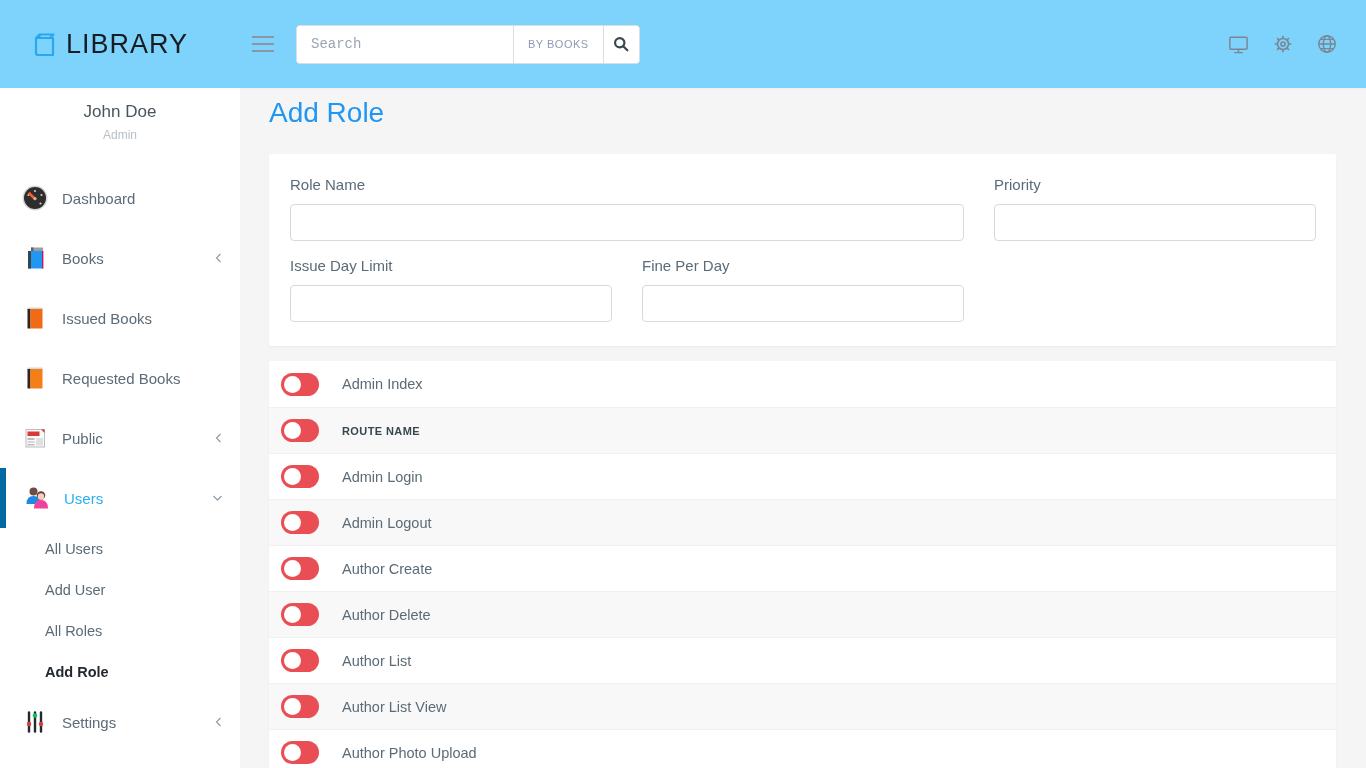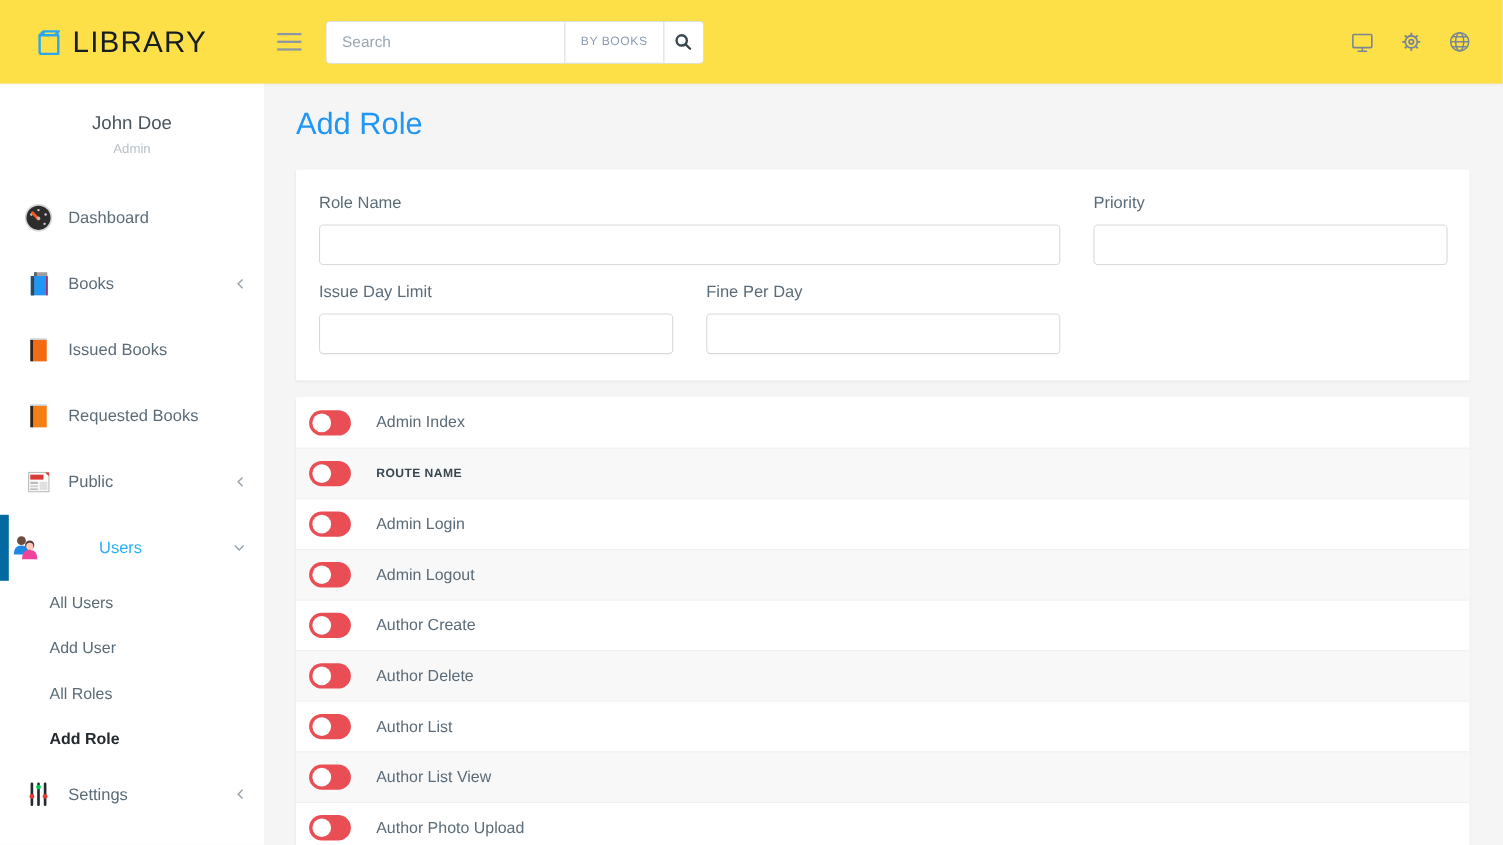--- a/index.html
+++ b/index.html
@@ -1,51 +1,51 @@
 <!DOCTYPE html>
 <html><head>
 <meta charset="utf-8">
 <style>
   * { margin:0; padding:0; box-sizing:border-box; }
   html,body { width:1366px; height:768px; overflow:hidden;
     font-family:"Liberation Sans", sans-serif; background:#f4f5f4; }
 
   
-  .header { position:absolute; left:0; top:0; width:1366px; height:76px;
-    background:#fde047; display:flex; align-items:center; z-index:5;
+  .header { position:absolute; left:0; top:0; width:1366px; height:88px;
+    background:#7dd3fc; display:flex; align-items:center; z-index:5;
     box-shadow:0 1px 2px rgba(0,0,0,0.04); }
   .brand { width:240px; display:flex; align-items:center; padding-left:30px; }
   .brand-text { font-size:27px; letter-spacing:1px; color:#171d22; margin-left:6px; font-weight:500; }
   .hamburger { margin-left:12px; cursor:pointer; display:flex; flex-direction:column; gap:5px; }
   .hamburger span { display:block; width:22px; height:2px; background:#8a96a6; }
   .search-group { margin-left:22px; height:39px; display:flex; align-items:stretch;
     border:1px solid #d9dee3; border-radius:4px; overflow:hidden; background:#fff; }
   .search-input { width:216px; border:none; outline:none; padding:0 14px;
-    font-size:14px; color:#44505b; font-family:Liberation Sans, sans-serif; }
+    font-size:14px; color:#44505b; font-family:Liberation Mono, monospace; }
   .search-input::placeholder { color:#9aa6b2; }
   .search-by { display:flex; align-items:center; padding:0 14px; border-left:1px solid #d9dee3;
     font-size:11px; color:#8c9bb5; letter-spacing:0.5px; cursor:pointer; white-space:nowrap; }
   .search-btn { display:flex; align-items:center; justify-content:center; width:36px;
     border:none; border-left:1px solid #d9dee3; background:#fff; cursor:pointer; }
   .header-right { margin-left:auto; display:flex; align-items:center; gap:22px; padding-right:28px; }
   .hicon { cursor:pointer; display:flex; align-items:center; }
 
   
   .sidebar { position:absolute; left:0; top:70px; width:240px; height:698px;
     background:#ffffff; box-shadow:1px 0 3px rgba(0,0,0,0.03); overflow:hidden; }
   .profile { text-align:center; padding-top:32px; }
   .profile-name { font-size:17px; color:#4a545c; }
   .profile-role { font-size:12px; color:#b7c0c8; margin-top:6px; }
   .nav { margin-top:26px; }
   .nav-item { height:60px; display:flex; align-items:center; padding-left:20px;
     cursor:pointer; position:relative; }
   .nav-item .nicon { width:30px; height:30px; display:flex; align-items:center; justify-content:center; }
   .nav-item .nlabel { margin-left:12px; font-size:15px; color:#5b6b77; }
   .nav-item .chev { position:absolute; right:17px; top:50%; transform:translateY(-50%); }
-  .nav-item.active { border-left:8px solid #0369a1; padding-left:0;gap:40px; }
+  .nav-item.active { border-left:6px solid #0369a1; padding-left:16px; }
   .nav-item.active .nlabel { color:#29b0f4; }
   .subnav .sub-item { height:41px; display:flex; align-items:center; padding-left:45px;
     font-size:14.5px; color:#5b6b77; cursor:pointer; }
   .subnav .sub-item.active { font-weight:bold; color:#23292e; }
 
   
   .main { position:absolute; left:240px; top:70px; width:1126px; height:698px;
     background:#f4f5f4; padding:27px 30px 0 29px; }
   .page-title { font-size:28px; color:#2196f3; font-weight:normal; }
 

